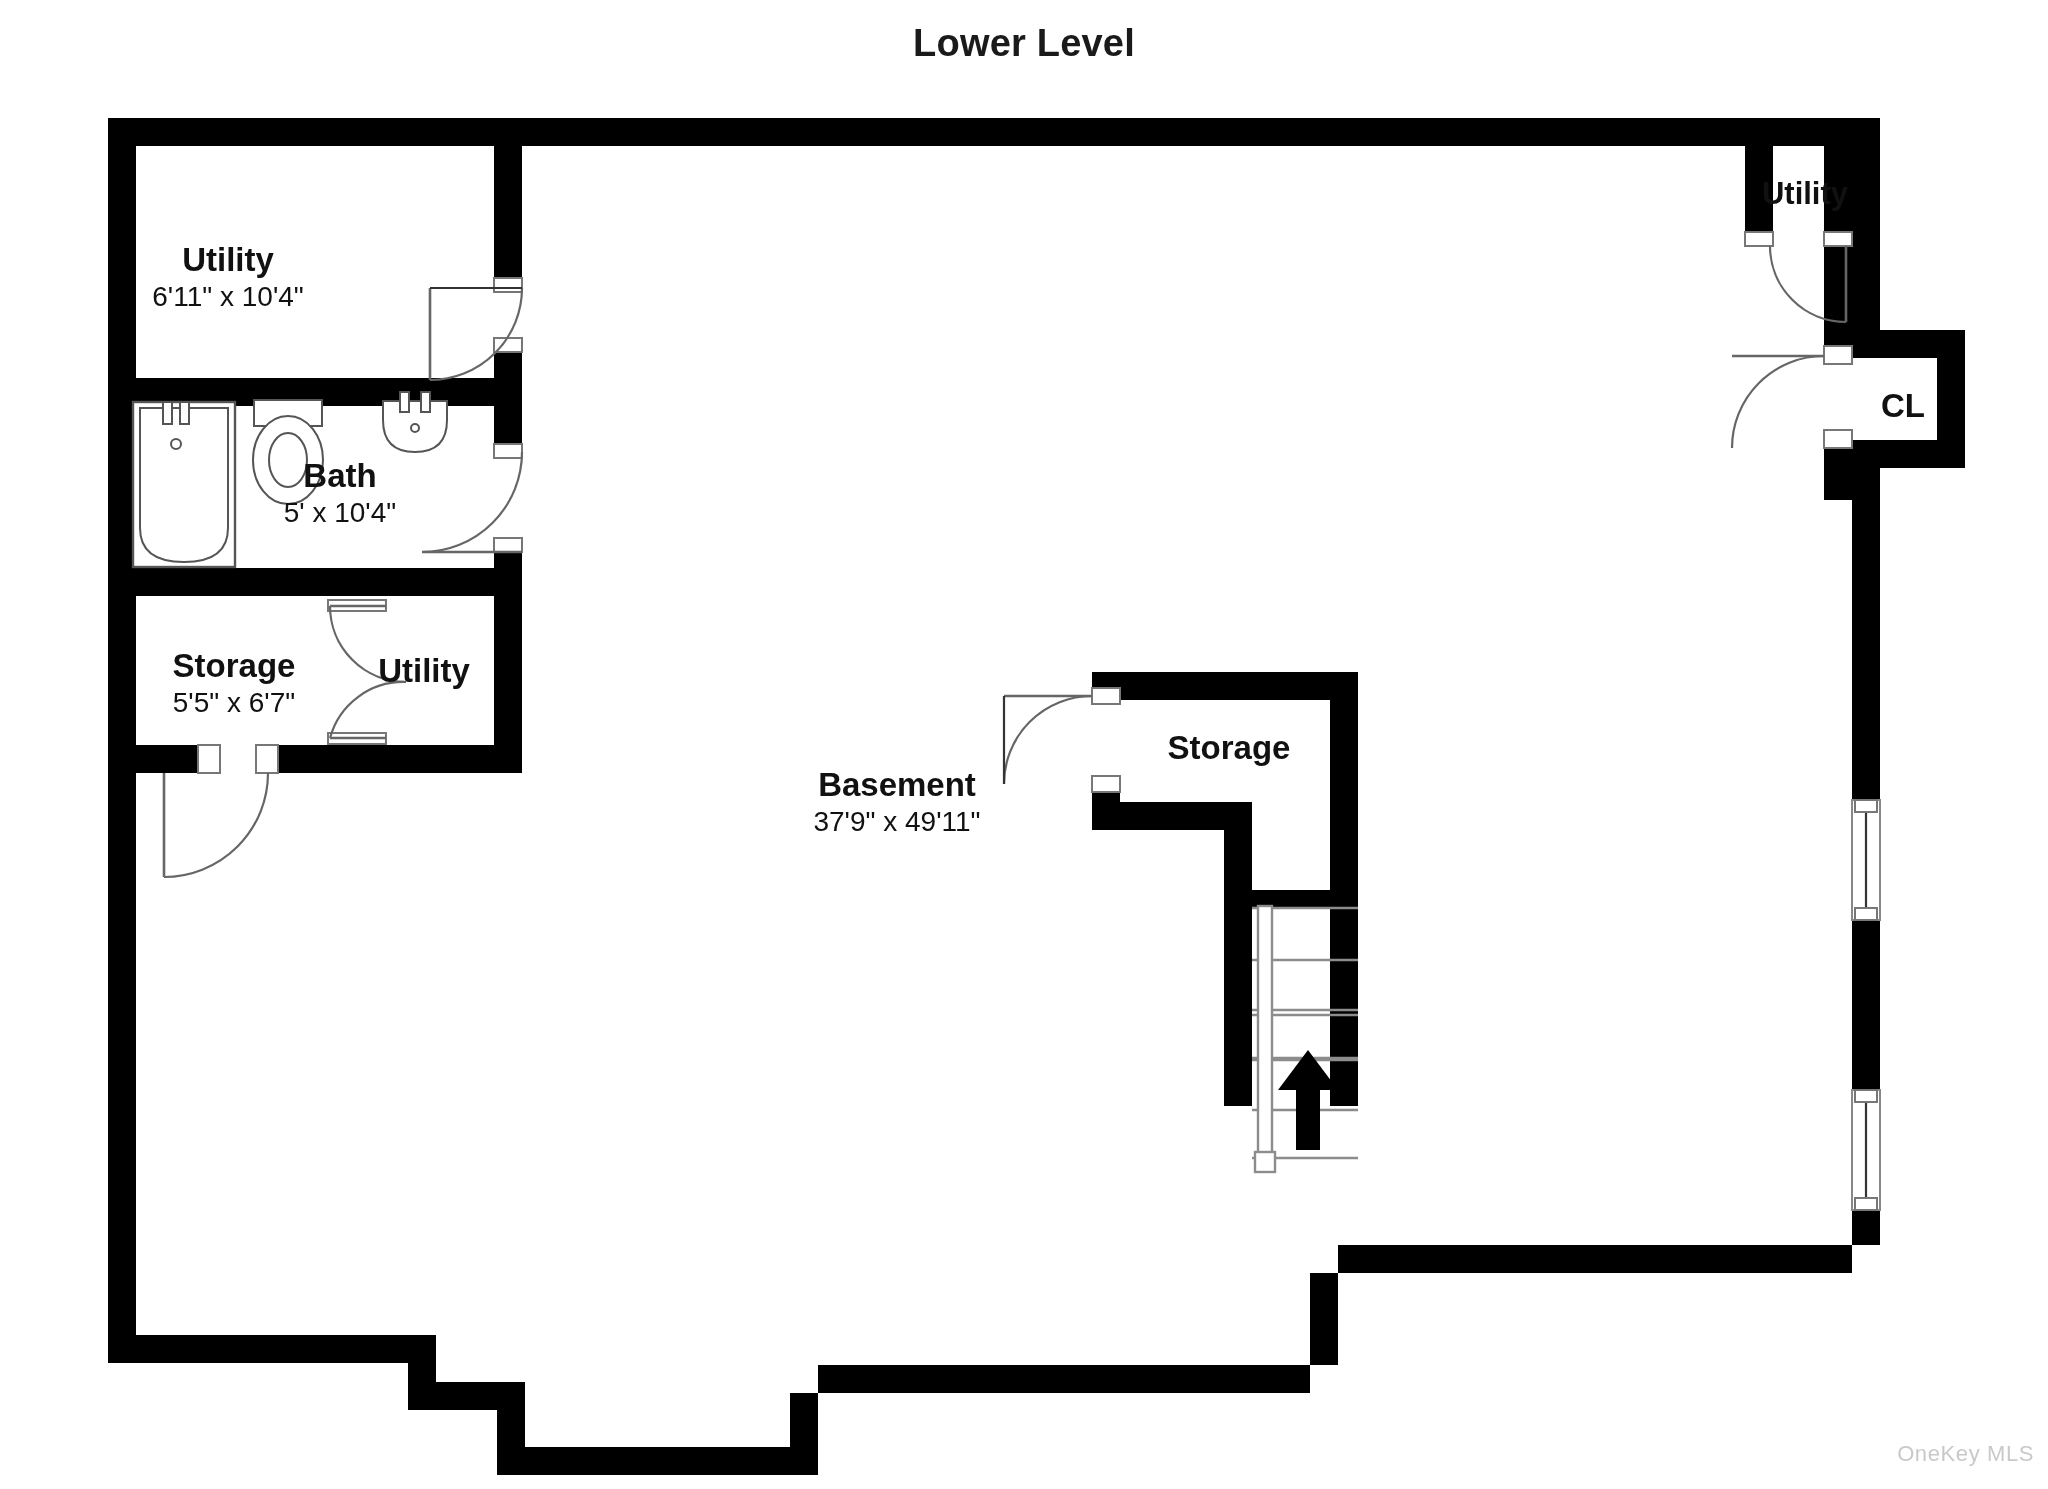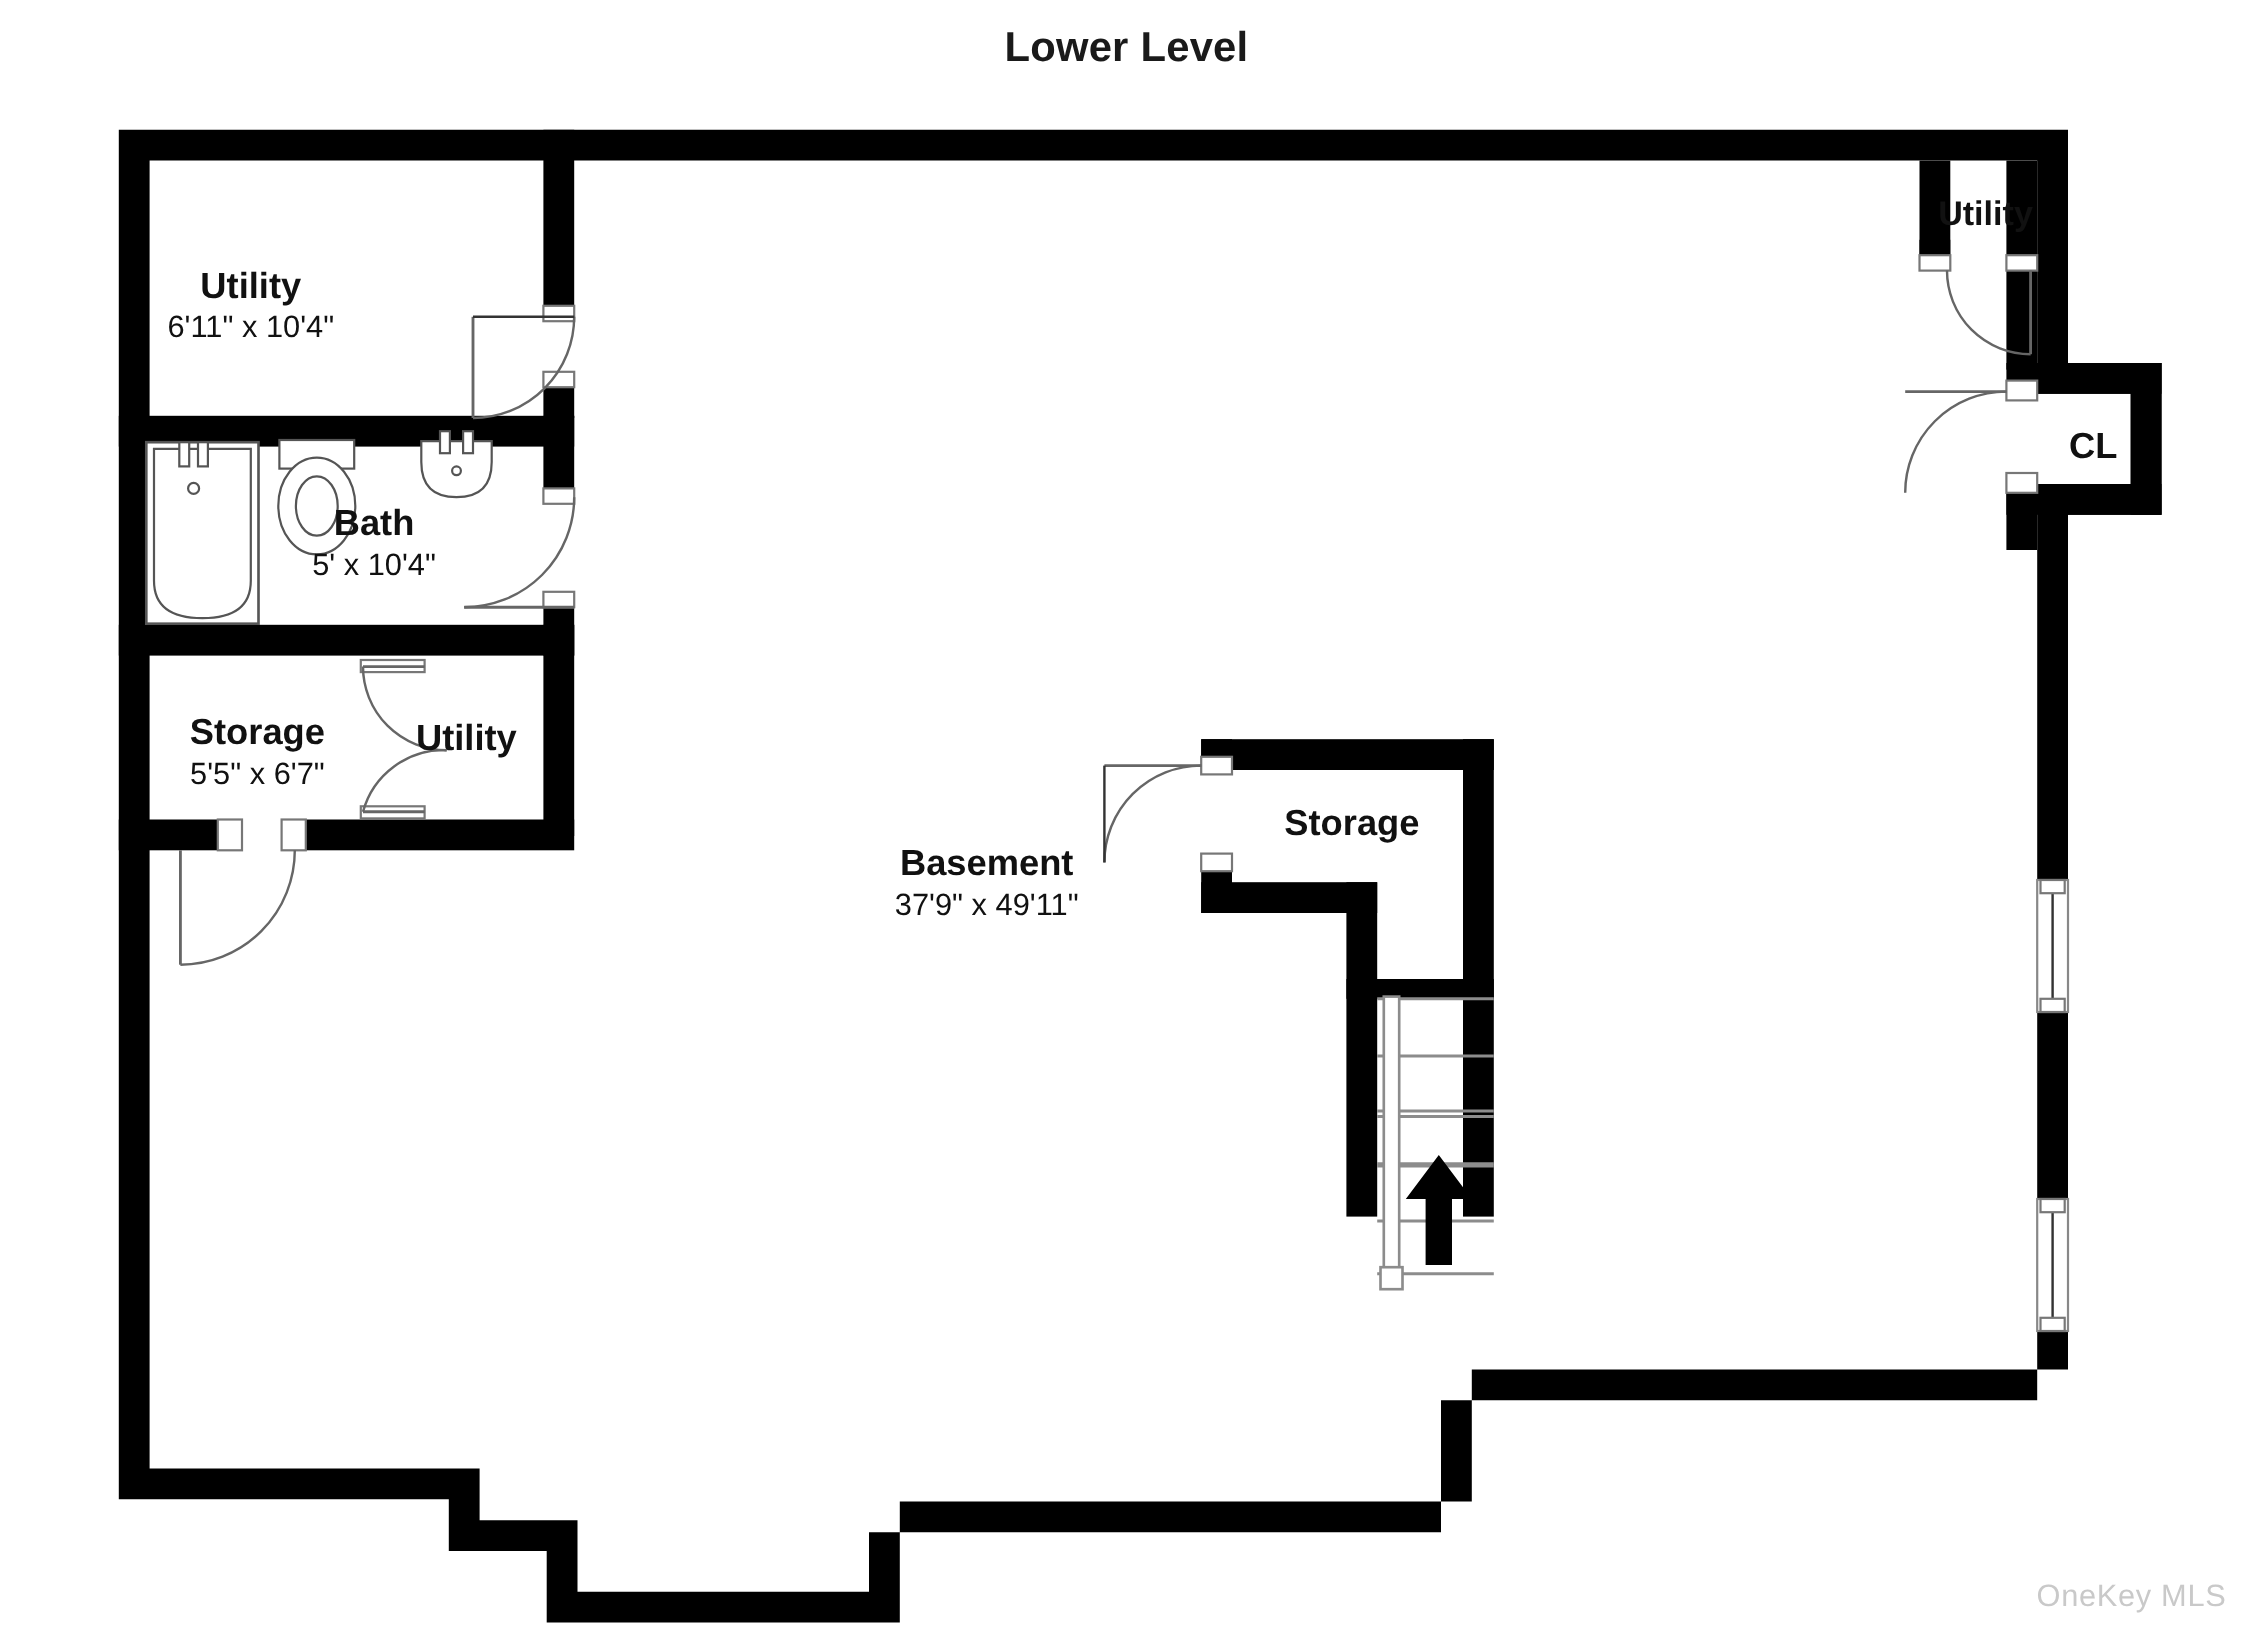--- a/index.html
+++ b/index.html
@@ -65,24 +65,24 @@
   .rmdim {
     font-family: "Liberation Sans", sans-serif;
     font-weight: normal;
     font-size: 28px;
     fill: #111111;
     text-anchor: middle;
     dominant-baseline: middle;
   }
   .watermark {
     position: absolute;
-    right: 24px;
+    right: 14px;
     bottom: 22px;
     font-family: "Liberation Sans", sans-serif;
-    font-size: 28px;
+    font-size: 22px;
     color: #c9c9c9;
     letter-spacing: 0.6px;
     user-select: none;
     margin-top: 13px;
   }
 </style>
 </head>
 <body>
 
 <div id="plan-root">

